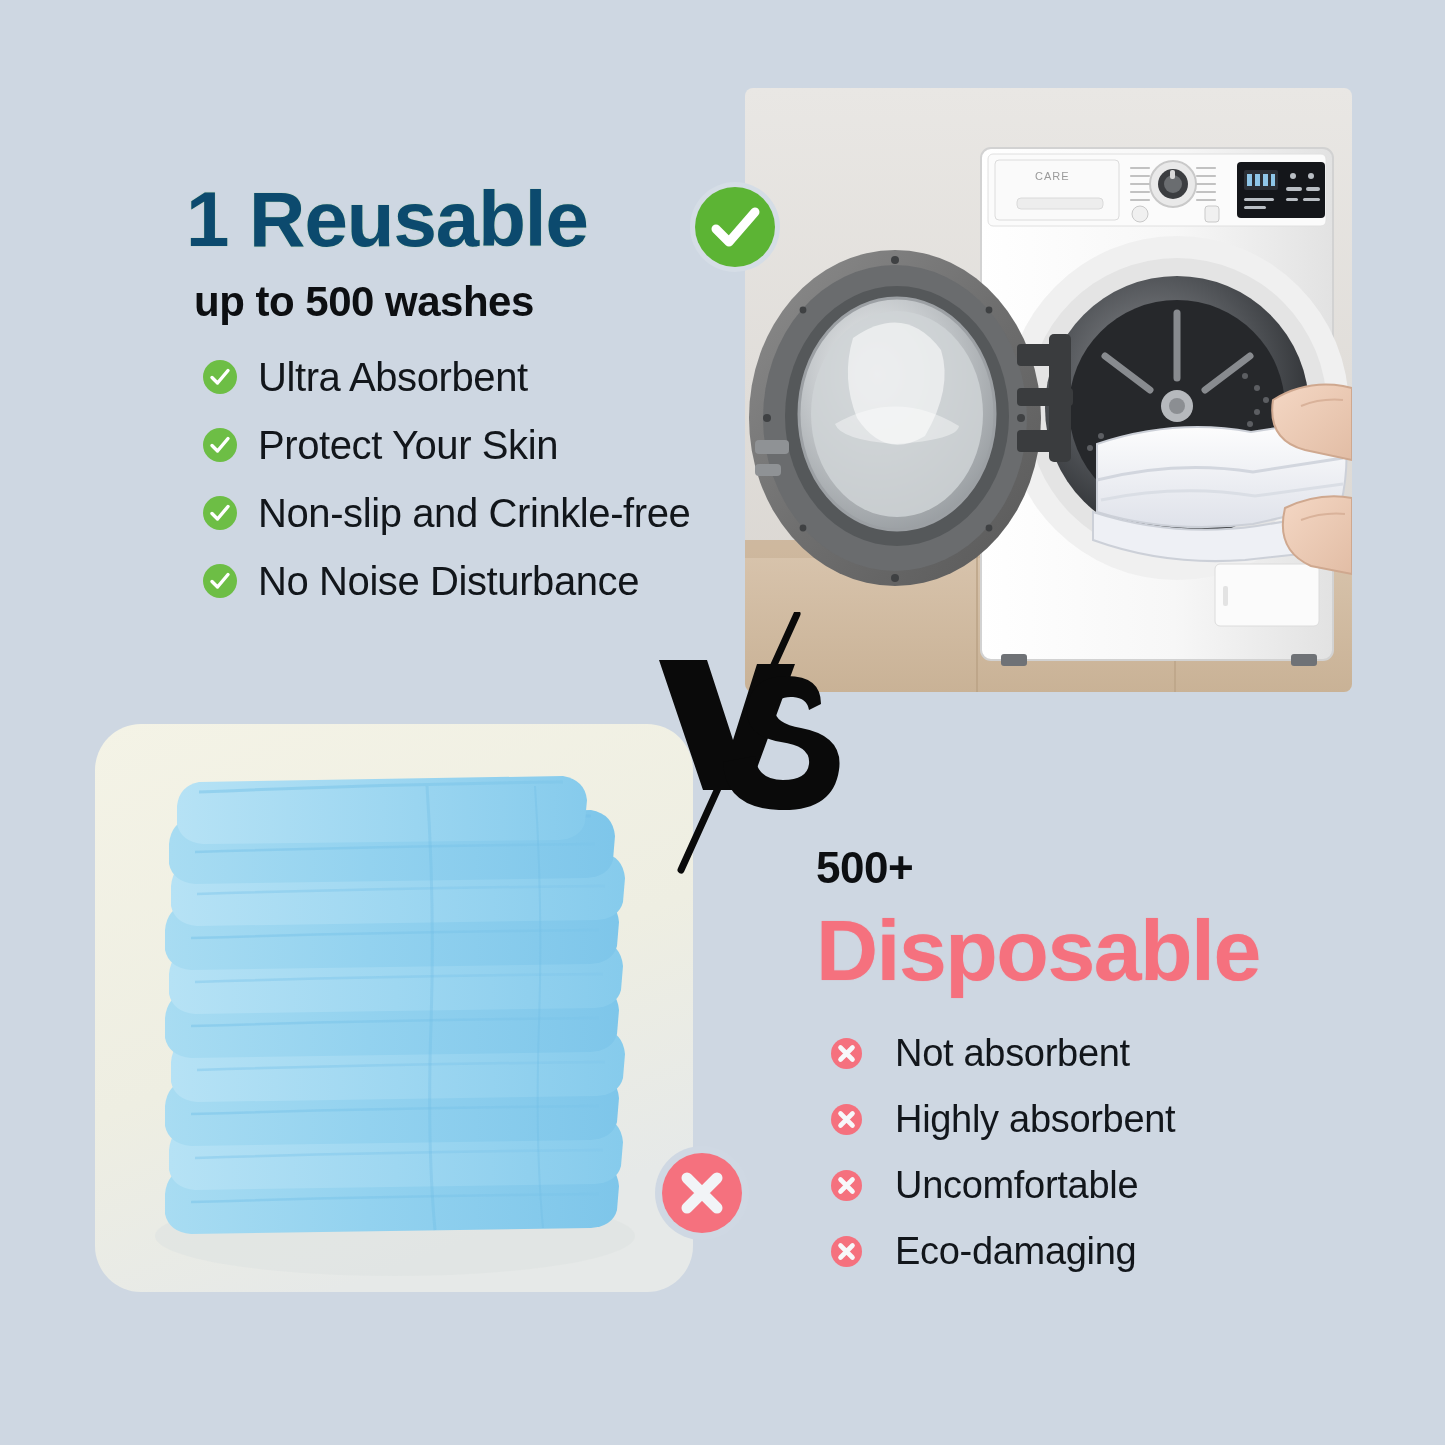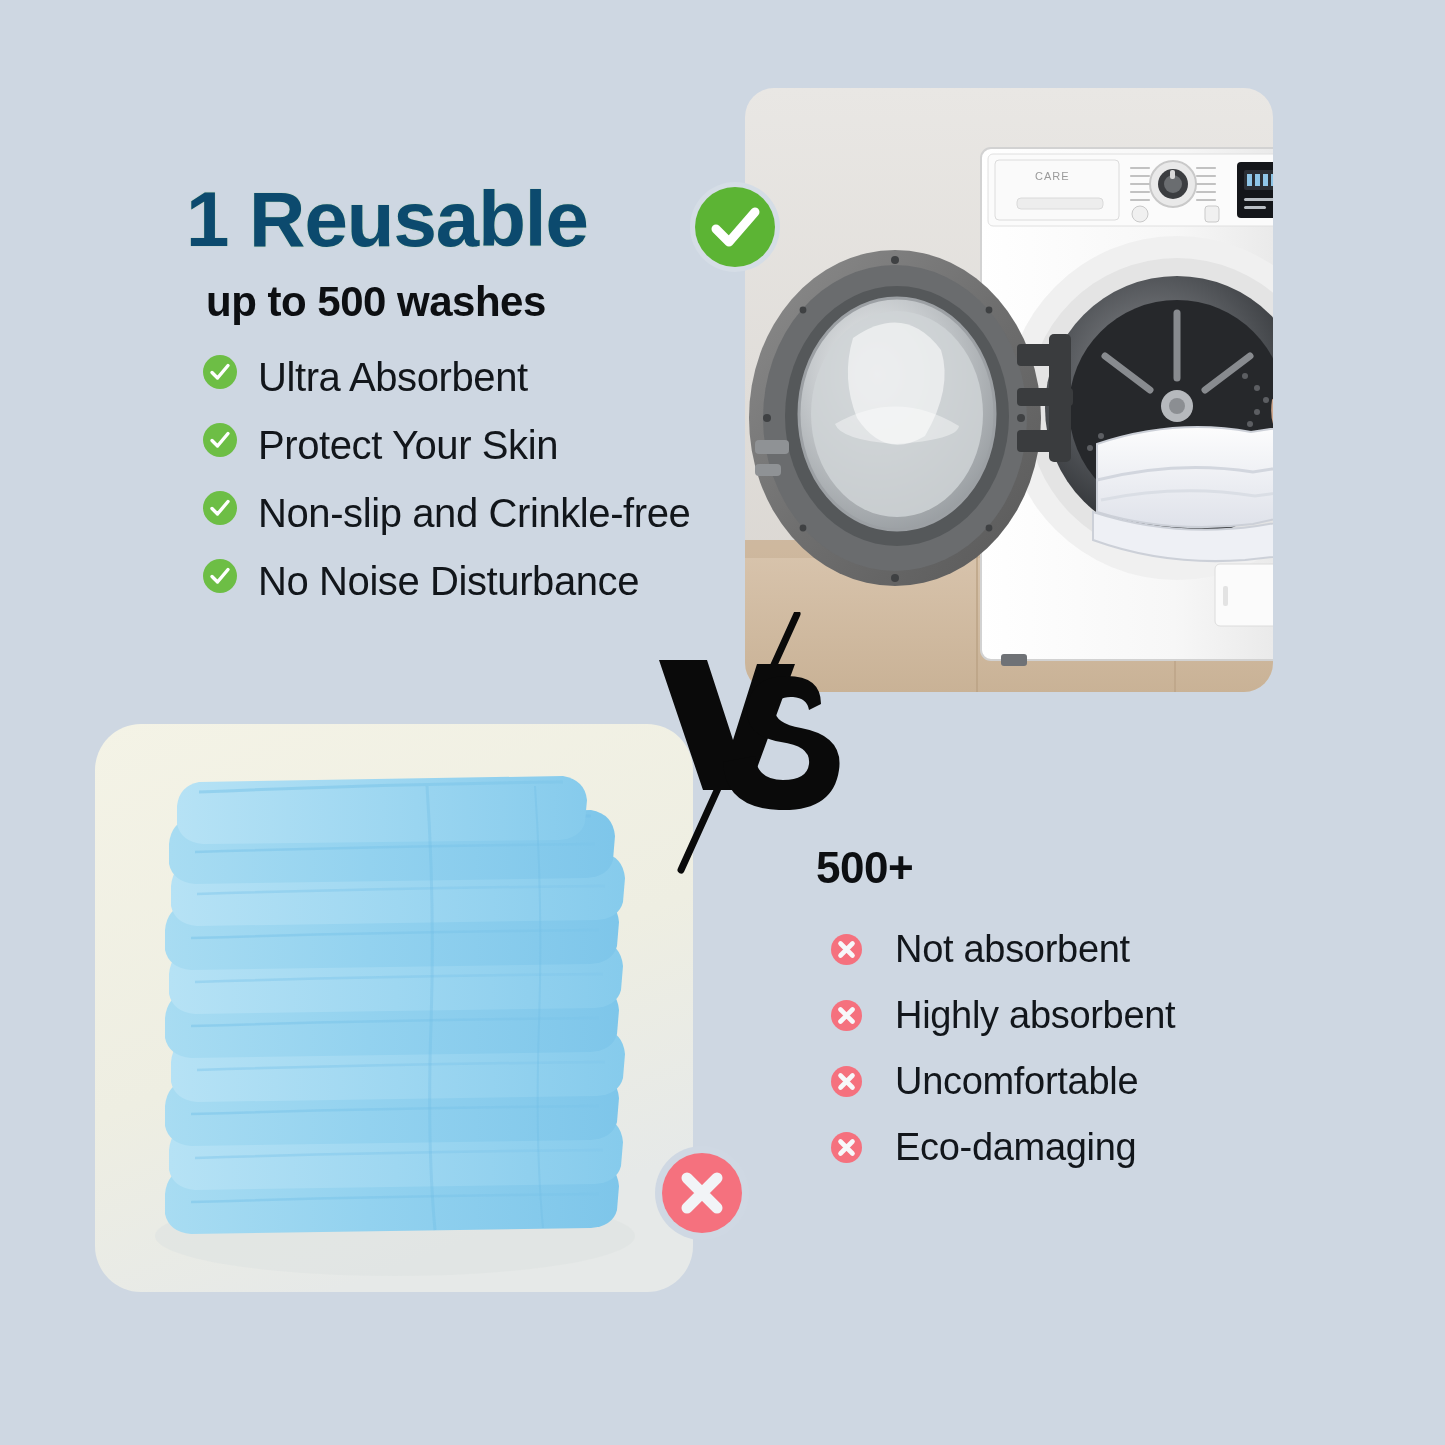--- a/index.html
+++ b/index.html
@@ -17,42 +17,42 @@
 
   
   #reusable-block{left:186px;top:176px;width:540px;}
   #reusable-title{
     font-size:78px;line-height:86px;font-weight:700;
     color:#0c4a6e;letter-spacing:-1px;margin:0;
     text-shadow:0 0 1px rgba(92,180,52,.55);
   }
   #reusable-sub{
     font-size:42px;line-height:52px;font-weight:700;
-    color:#0d0f12;margin:14px 0 0 20px;letter-spacing:-.5px;
+    color:#0d0f12;margin:14px 0 0 8px;letter-spacing:-.5px;
   }
   ul.feature-list{list-style:none;margin:26px 0 0 16px;padding:0;}
   ul.feature-list li{
-    display:flex;align-items:flex-start;gap:20px;
+    display:flex;align-items:center;gap:20px;
     margin-bottom:22px;
   }
   .pro-text{
     font-size:40px;line-height:46px;color:#12161b;
     letter-spacing:-.4px;white-space:nowrap;
   }
 
   
   .chk-bullet{width:36px;height:36px;flex:0 0 36px;display:block;}
 
   
   #check-badge{left:689px;top:181px;width:92px;height:92px;z-index:6;}
 
   
   #washer-photo{
-    left:745px;top:88px;width:528px;height:604px;
-    border-radius:29px;overflow:hidden;z-index:3;text-align:center;
+    left:745px;top:88px;width:607px;height:604px;
+    border-radius:8px;overflow:hidden;z-index:3;text-align:center;
   }
   
   #pads-photo{
     left:95px;top:724px;width:598px;height:568px;
     border-radius:46px;overflow:hidden;z-index:3;
   }
 
   
   #cross-badge{left:654px;top:1145px;width:96px;height:96px;z-index:6;}
 
@@ -417,20 +417,21 @@
             <path d="M10 18.5 L15.5 24 L26 11.5" fill="none" stroke="#ffffff" stroke-width="3.4" stroke-linecap="round" stroke-linejoin="round"></path>
           </svg>
         </span>
         <span class="pro-text">No Noise Disturbance</span>
       </li>
     </ul>
   </div>
 
   <div class="abs" id="disposable-block">
     <div id="disposable-count">500+</div>
+    <h2 id="disposable-title">Disposable</h2>
 
     <ul class="con-list">
       <li>
         <span class="x-bullet">
           <svg viewBox="0 0 33 33" width="33" height="33">
             <circle cx="16.5" cy="16.5" r="15.5" fill="#f5717e"></circle>
             <path d="M10.5 10.5 L22.5 22.5 M22.5 10.5 L10.5 22.5" fill="none" stroke="#f7f8fa" stroke-width="4.6" stroke-linecap="round"></path>
           </svg>
         </span>
         <span class="con-text">Not absorbent</span>

